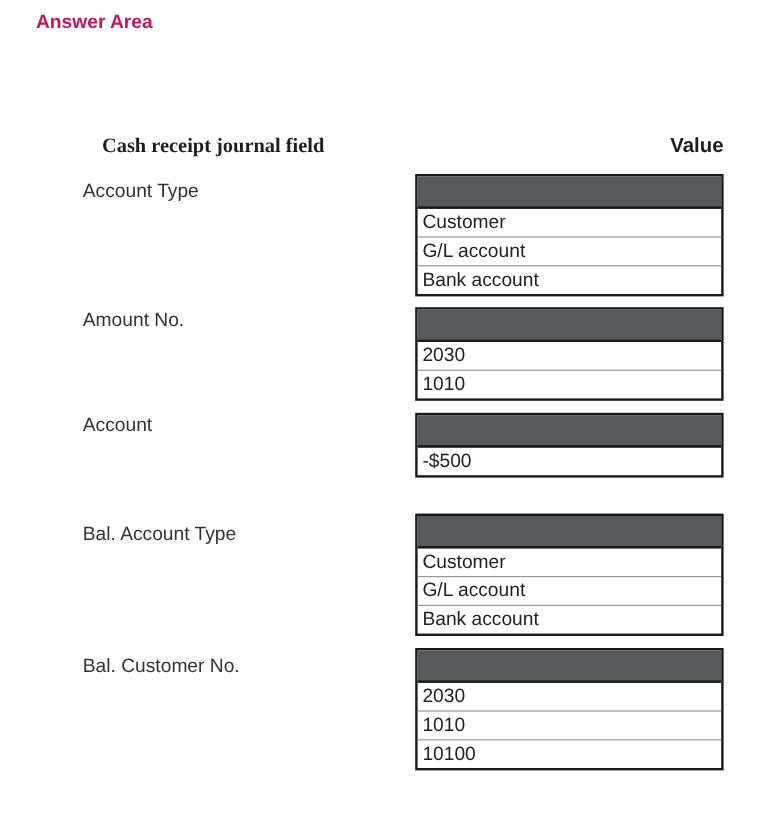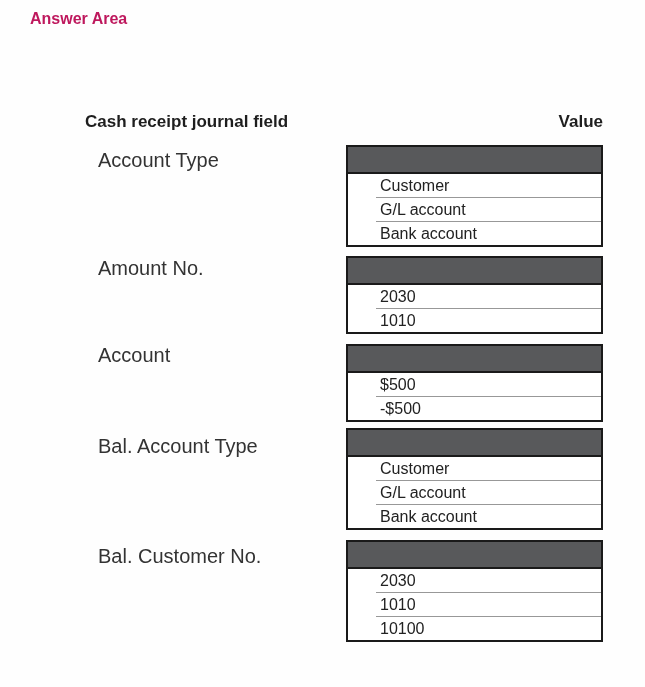--- a/index.html
+++ b/index.html
@@ -23,30 +23,30 @@
     font-weight: 700;
     color: #be185d;
   }
   .col-header {
     position: absolute;
     top: 112px;
     font-size: 17px;
     font-weight: 700;
     color: #1e1e1e;
   }
-  .col-header.field { left: 85px; }
+  .col-header.field { left: 85px; font-family: Liberation Serif, serif; }
   .col-header.value {
     left: 346px;
     width: 257px;
     text-align: right;
   }
   .field-label {
     position: absolute;
-    left: 98px;
-    font-size: 20px;
+    left: 69px;
+    font-size: 16px;
     color: #333333;
     line-height: 20px;
     white-space: nowrap;
   }
   .dropdown {
     position: absolute;
     left: 346px;
     width: 257px;
     box-sizing: border-box;
     border: 2px solid #1a1a1a;
@@ -64,21 +64,20 @@
   }
   .dropdown-option {
     height: 23px;
     line-height: 23px;
     font-size: 16px;
     color: #222222;
     padding-left: 4px;
     cursor: pointer;
     white-space: nowrap;
     overflow: hidden;
-    margin-left: 28px;
   }
   .dropdown-option + .dropdown-option {
     border-top: 1px solid #989898;
   }
 </style>
 </head>
 <body>
 
 <div class="page">
 
@@ -99,21 +98,20 @@
   <div class="field-label" style="top:258px">Amount No.</div>
   <div class="dropdown" style="top:256px">
     <div class="dropdown-selected"></div>
     <div class="dropdown-option">2030</div>
     <div class="dropdown-option">1010</div>
   </div>
 
   <div class="field-label" style="top:345px">Account</div>
   <div class="dropdown" style="top:344px">
     <div class="dropdown-selected"></div>
-    <div class="dropdown-option">$500</div>
     <div class="dropdown-option">-$500</div>
   </div>
 
   <div class="field-label" style="top:436px">Bal. Account Type</div>
   <div class="dropdown" style="top:428px">
     <div class="dropdown-selected"></div>
     <div class="dropdown-option">Customer</div>
     <div class="dropdown-option">G/L account</div>
     <div class="dropdown-option">Bank account</div>
   </div>

